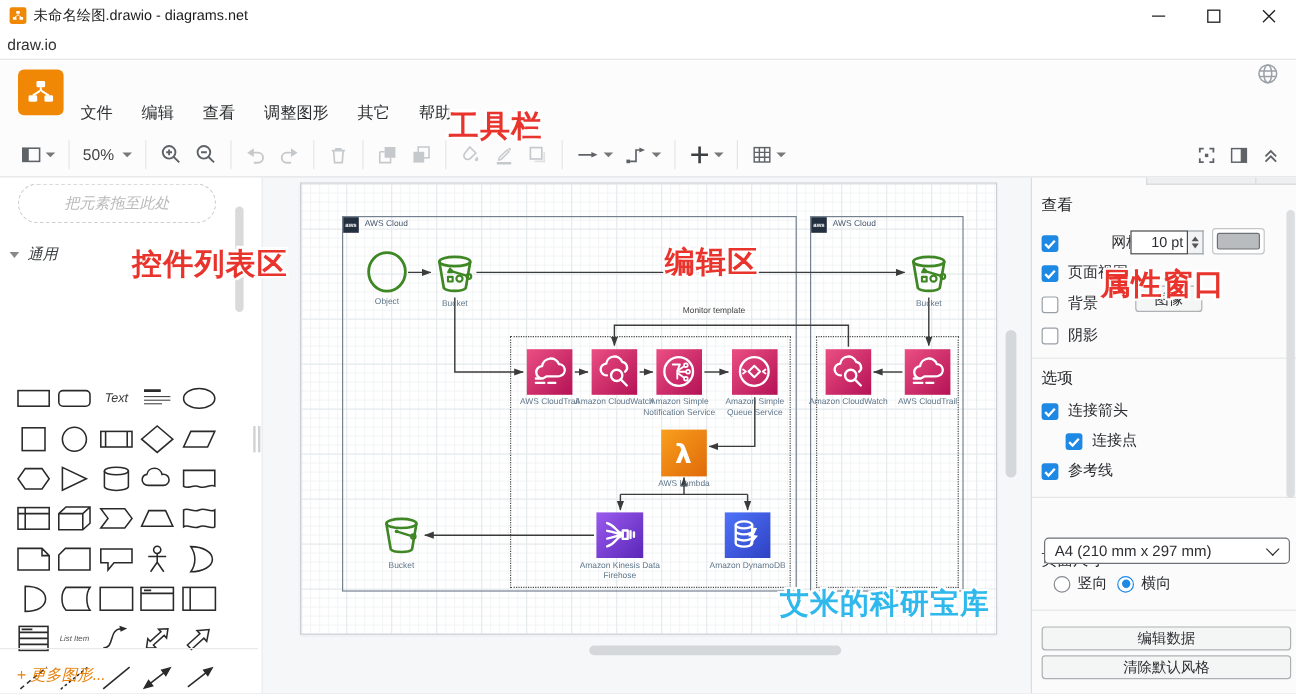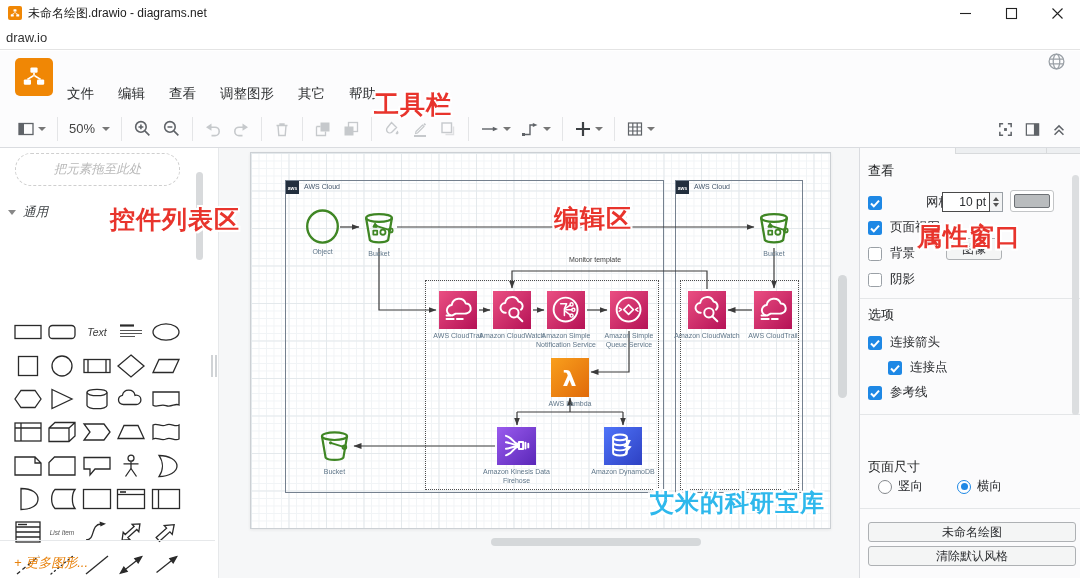--- a/index.html
+++ b/index.html
@@ -850,30 +850,34 @@
           <div class="prow" style="top: 236px;">
             <span class="cbx on"><svg width="14" height="14" viewBox="0 0 14 14">
                 <path d="M3,7.5 L5.8,10.3 L11,4.6" stroke="#fff" stroke-width="2" fill="none"></path>
               </svg></span>
             <span class="lbl">参考线</span>
           </div>
         </div>
 
       <div class="pdivider" style="top:266px;"></div>
       <div class="phead" style="top:274px;margin-top:36px;">页面尺寸</div>
+      <div class="pselect">
+        <span>A4 (210 mm x 297 mm)</span>
+        <span class="chev"></span>
+      </div>
       <div id="orientrow" class="prow" style="top:330px;left:18px;gap:6px;">
           <span class="radio off"></span>
-          <span style="margin-right: 28px;">竖向</span>
+          <span style="margin-right: 2px;">竖向</span>
           <span class="radio on"></span>
           <span style="margin-right: 14px;">横向</span>
         </div>
 
       <div class="pdivider" style="top:360px;"></div>
       <div id="panelbtns">
-          <div class="pbtn bigbtn" style="top: 374px;">未命名绘图</div>
+          <div class="pbtn bigbtn" style="top: 374px;">编辑数据</div>
           <div class="pbtn bigbtn" style="top: 398px;">清除默认风格</div>
         </div>
       <div class="pn-scroll"></div>
     </div>
   </div>
 
   <div id="annos">
       <div class="anno" style="left: 374px; top: 88px;">工具栏</div>
       <div class="anno" style="left: 110px; top: 203px;">控件列表区</div>
       <div class="anno" style="left: 554px; top: 190px; margin-top: 12px;">编辑区</div>

